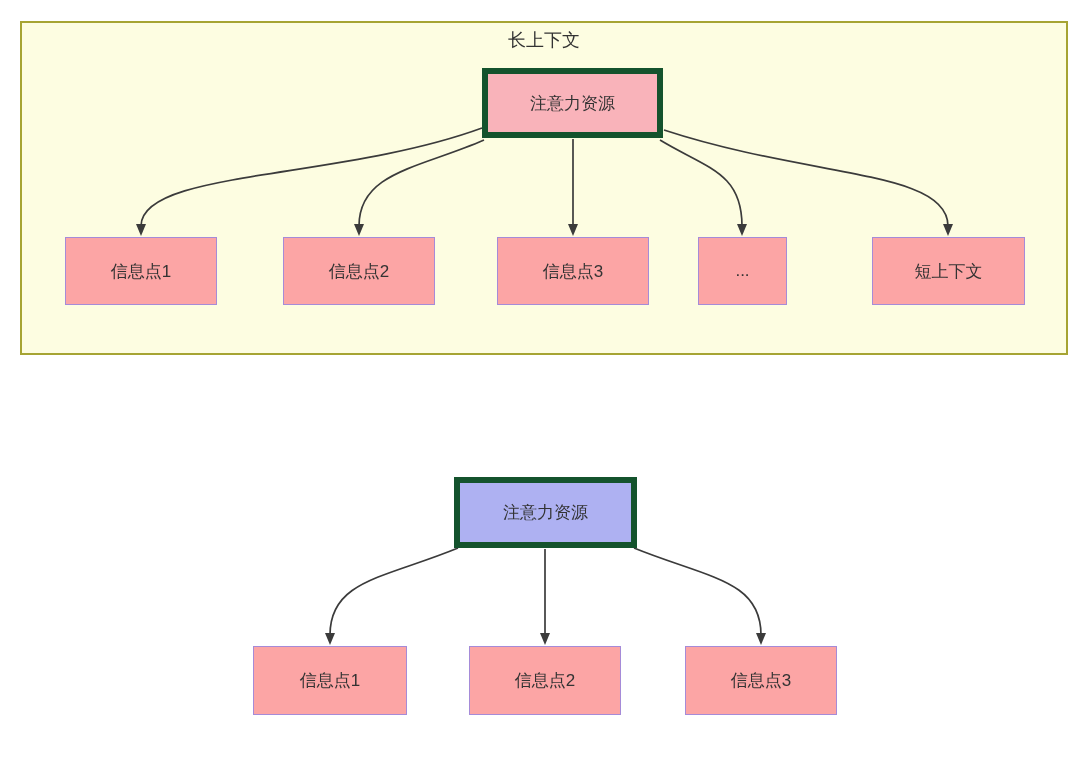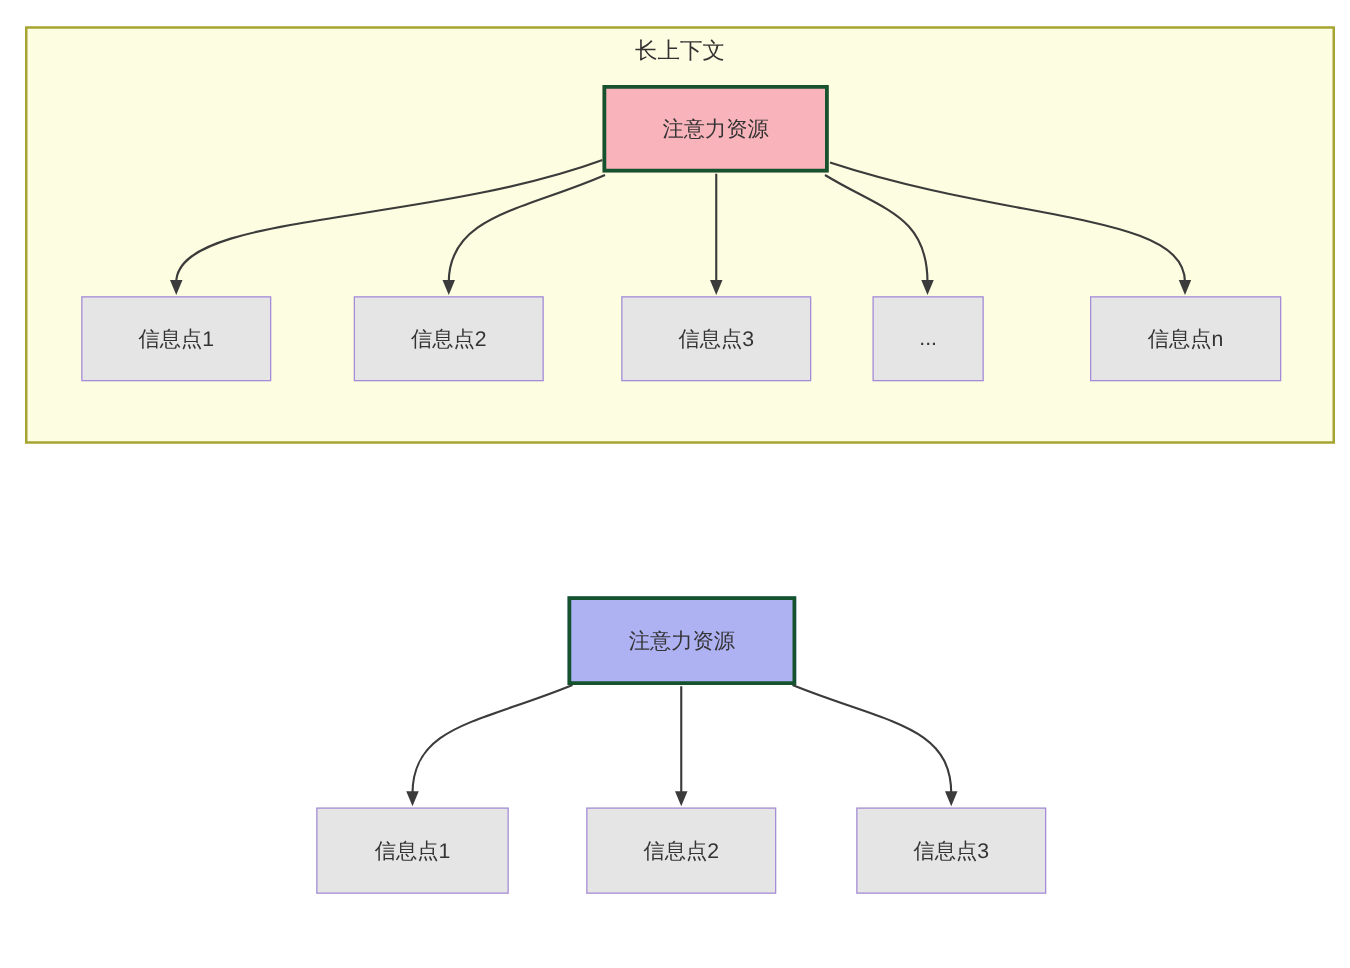--- a/index.html
+++ b/index.html
@@ -37,25 +37,25 @@
     color: #333333;
   }
   .node {
     position: absolute;
     box-sizing: border-box;
     display: flex;
     align-items: center;
     justify-content: center;
     font-size: 17px;
     z-index: 3;
-    background: #e5e5e5;
+    background: #fca5a5;
     border: 1.5px solid #a58bd8;
   }
   .root-node {
-    border: 3px solid #14532d;
+    border: 6px solid #14532d;
     z-index: 3;
   }
 </style>
 </head>
 <body>
 
 <div class="canvas">
 
   <svg class="arrows" viewBox="0 0 1080 774" xmlns="http://www.w3.org/2000/svg">
     <defs>
@@ -89,21 +89,21 @@
   <div class="node" style="left:283px; top:237px; width:152px; height:68px;">
     <span>信息点2</span>
   </div>
   <div class="node" style="left:497px; top:237px; width:152px; height:68px;">
     <span>信息点3</span>
   </div>
   <div class="node" style="left:698px; top:237px; width:89px; height:68px;">
     <span>...</span>
   </div>
   <div class="node" style="left:872px; top:237px; width:153px; height:68px;">
-    <span>信息点n</span>
+    <span>短上下文</span>
   </div>
 
 
   <div class="node root-node" style="left: 454px; top: 477px; width: 183px; height: 71px; background-color: rgb(174, 177, 242);">
     <span>注意力资源</span>
   </div>
 
   <div class="node" style="left:253px; top:646px; width:154px; height:69px;">
     <span>信息点1</span>
   </div>

